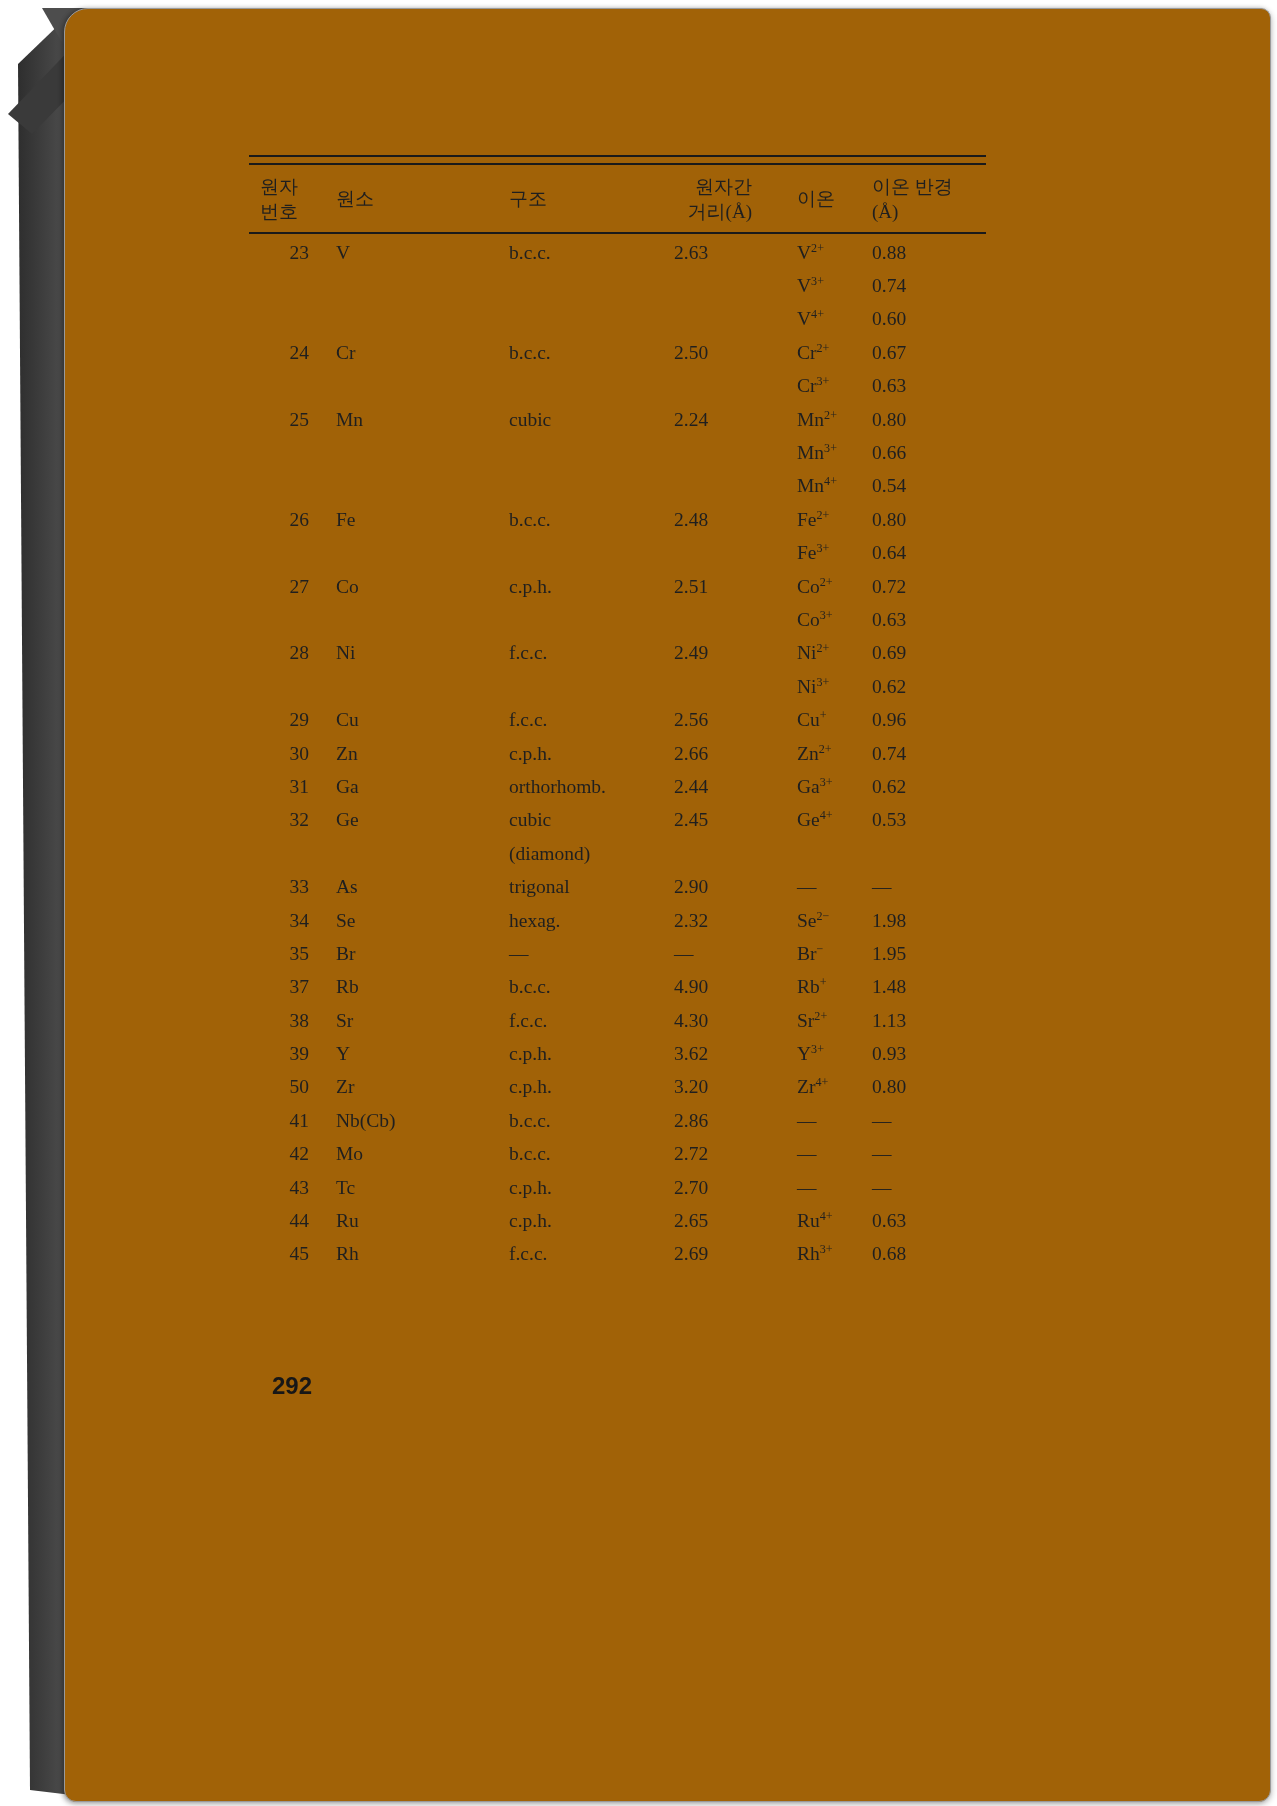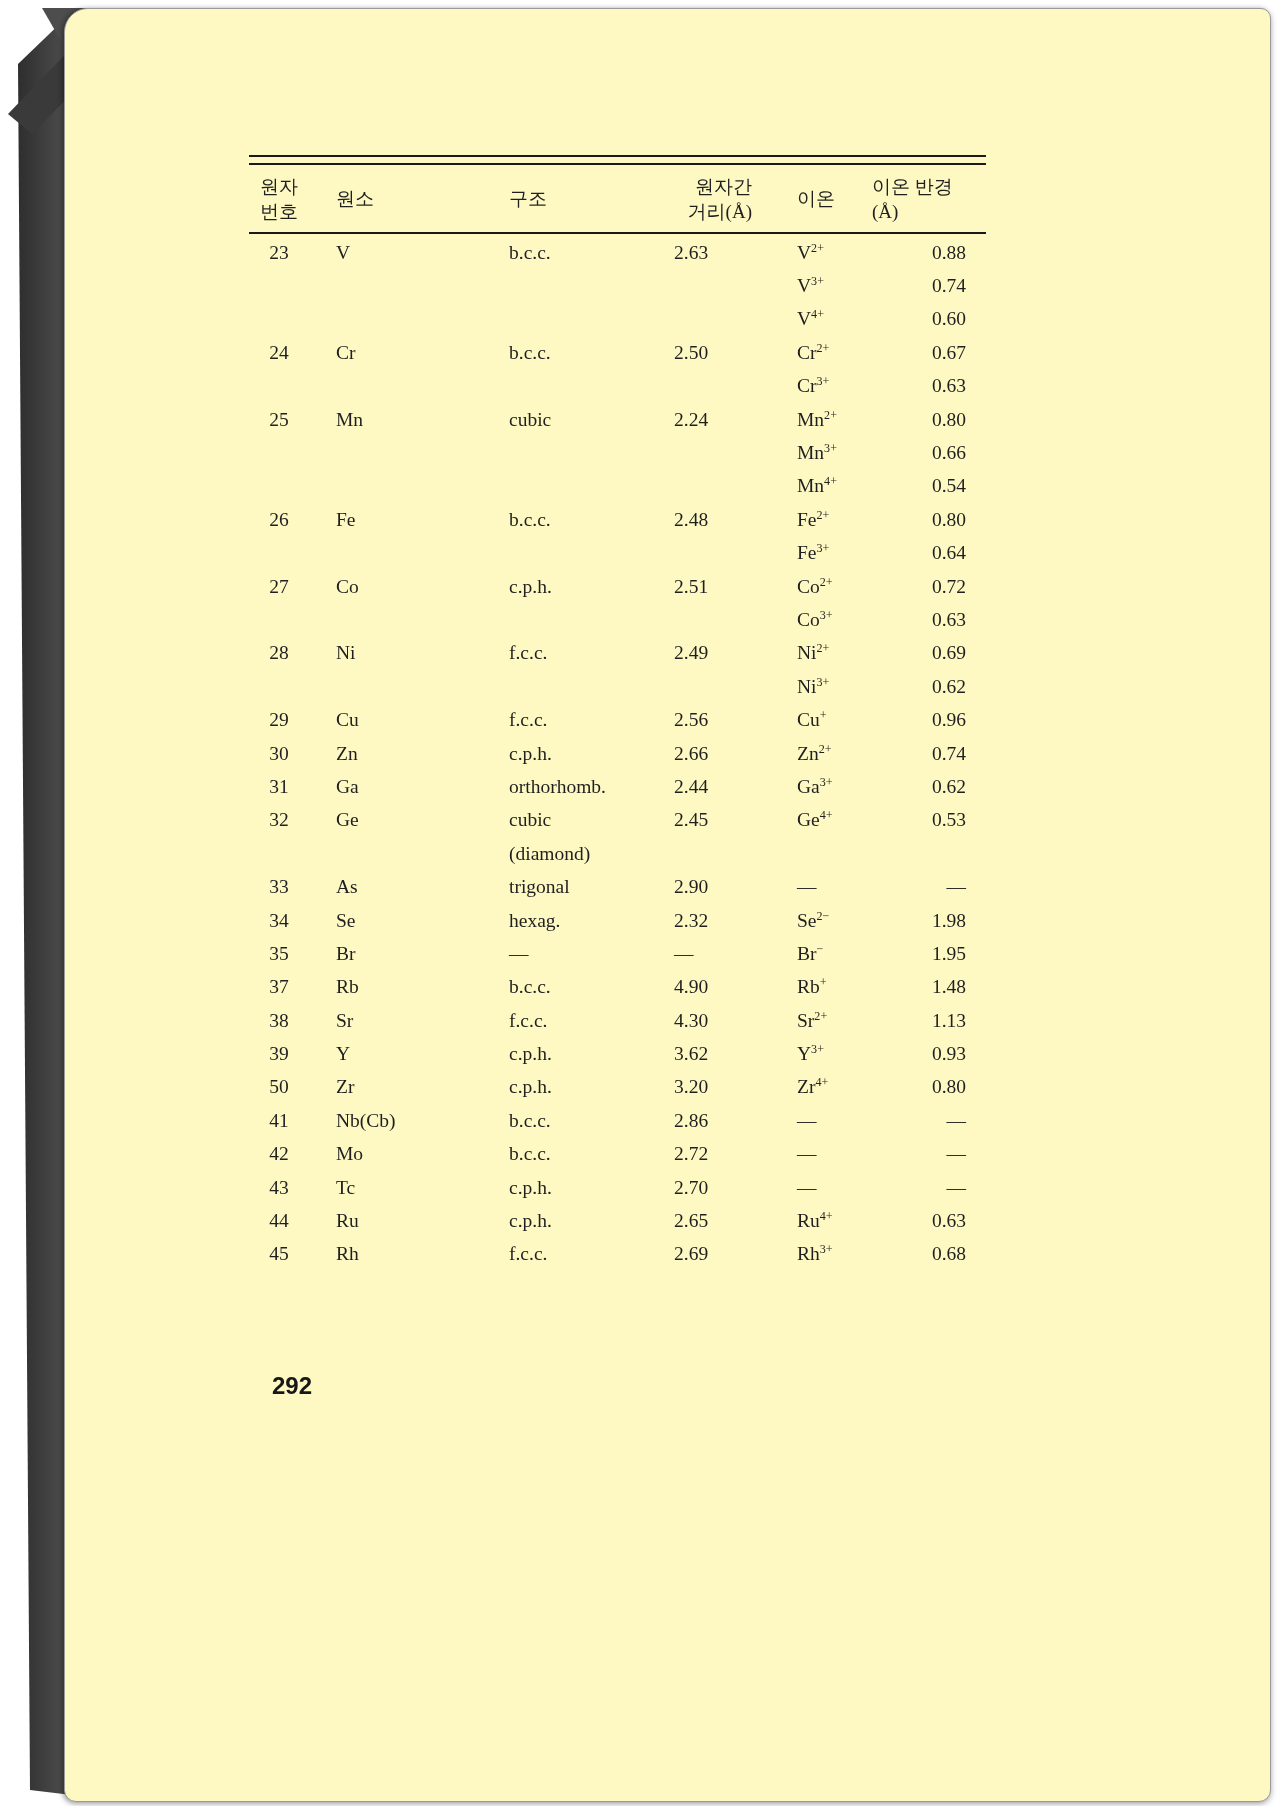--- a/index.html
+++ b/index.html
@@ -7,21 +7,21 @@
     width:1277px;height:1806px;position:relative;overflow:hidden;
     background:#ffffff;
     font-family:"Liberation Serif","DejaVu Serif",serif;
     color:#1f1f1f;
   }
   
   .book-edge{position:absolute;inset:0;z-index:0;}
   
   .page{
     position:absolute;left:64px;top:8px;width:1205px;height:1792px;
-    background:#fef9c3;
+    background:#a16207;
     border:1px solid #9a9a9a;
     border-radius:24px 10px 12px 12px;
     box-shadow:0 2px 6px rgba(0,0,0,0.30), -2px 0 4px rgba(0,0,0,0.18);
     z-index:1;
   }
   .table{
     position:absolute;left:184px;top:146px;width:737px;
     font-size:19.5px;
   }
   .rule-double{
@@ -38,26 +38,26 @@
   .h-struct{padding-left:5px;}
   .h-dist{text-align:right;}
   .h-ion{padding-left:45px;}
   .h-rad{padding-right:20px;}
   .tbody{padding-top:2px;}
   .row{
     display:grid;grid-template-columns:60px 195px 170px 78px 120px 114px;
     height:33.4px;align-items:center;
   }
   .cell{white-space:nowrap;}
-  .c-num{text-align:center;}
+  .c-num{text-align:right;}
   .c-el{padding-left:27px;}
   .c-struct{padding-left:5px;}
   .c-dist{text-align:left;padding-right:12px;}
   .c-ion{padding-left:45px;}
-  .c-rad{text-align:right;padding-right:20px;}
+  .c-rad{text-align:left;padding-right:20px;}
   .c-ion sup{font-size:0.62em;vertical-align:super;line-height:0;}
   .pageno{
     position:absolute;left:207px;top:1363px;
     font-family:"Liberation Sans","DejaVu Sans",sans-serif;
     font-weight:700;font-size:24px;color:#171717;
   }
 </style>
 </head>
 <body>
 

